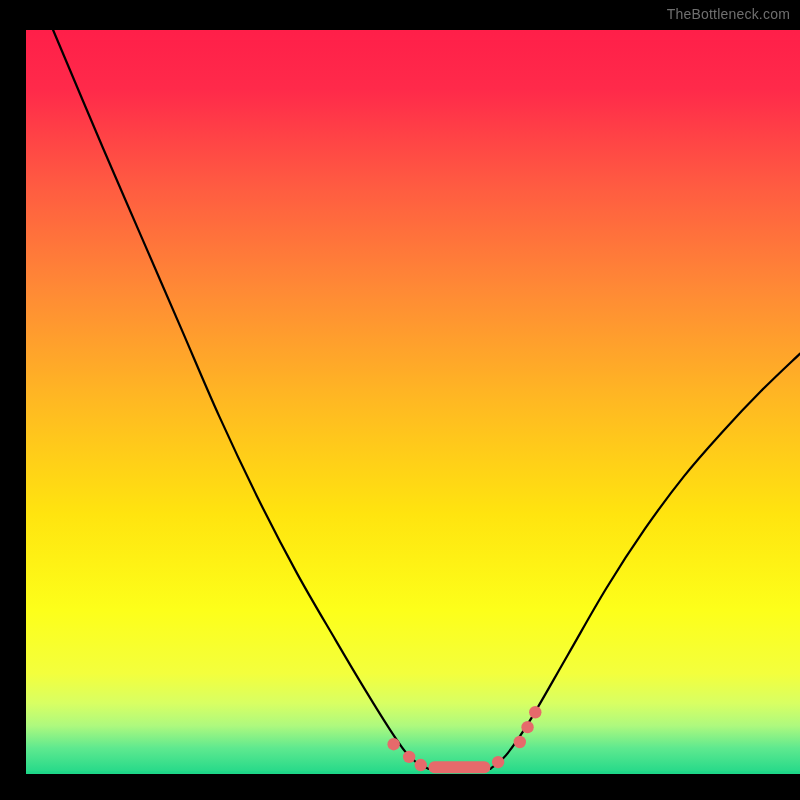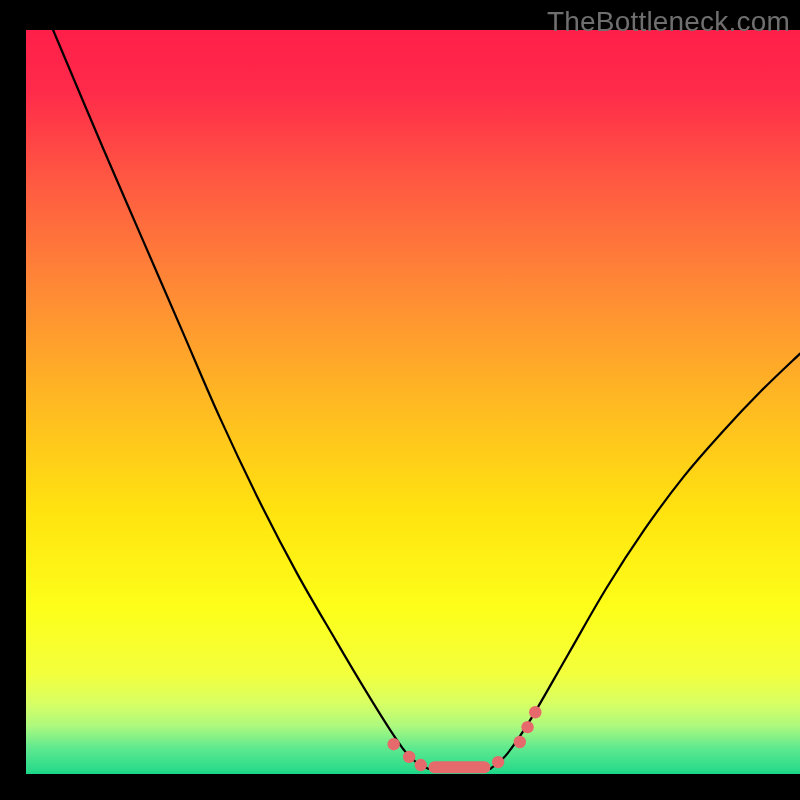--- a/index.html
+++ b/index.html
@@ -16,21 +16,21 @@
     left: 0;
     top: 0;
     width: 800px;
     height: 800px;
   }
   .watermark {
     position: absolute;
     top: 6px;
     right: 10px;
     color: #6f6f6f;
-    font-size: 28px;
+    font-size: 14px;
     font-weight: 400;
     letter-spacing: 0.2px;
     user-select: none;
   }
   svg { display: block; }
 </style>
 </head>
 <body>
 
 <div class="frame">

